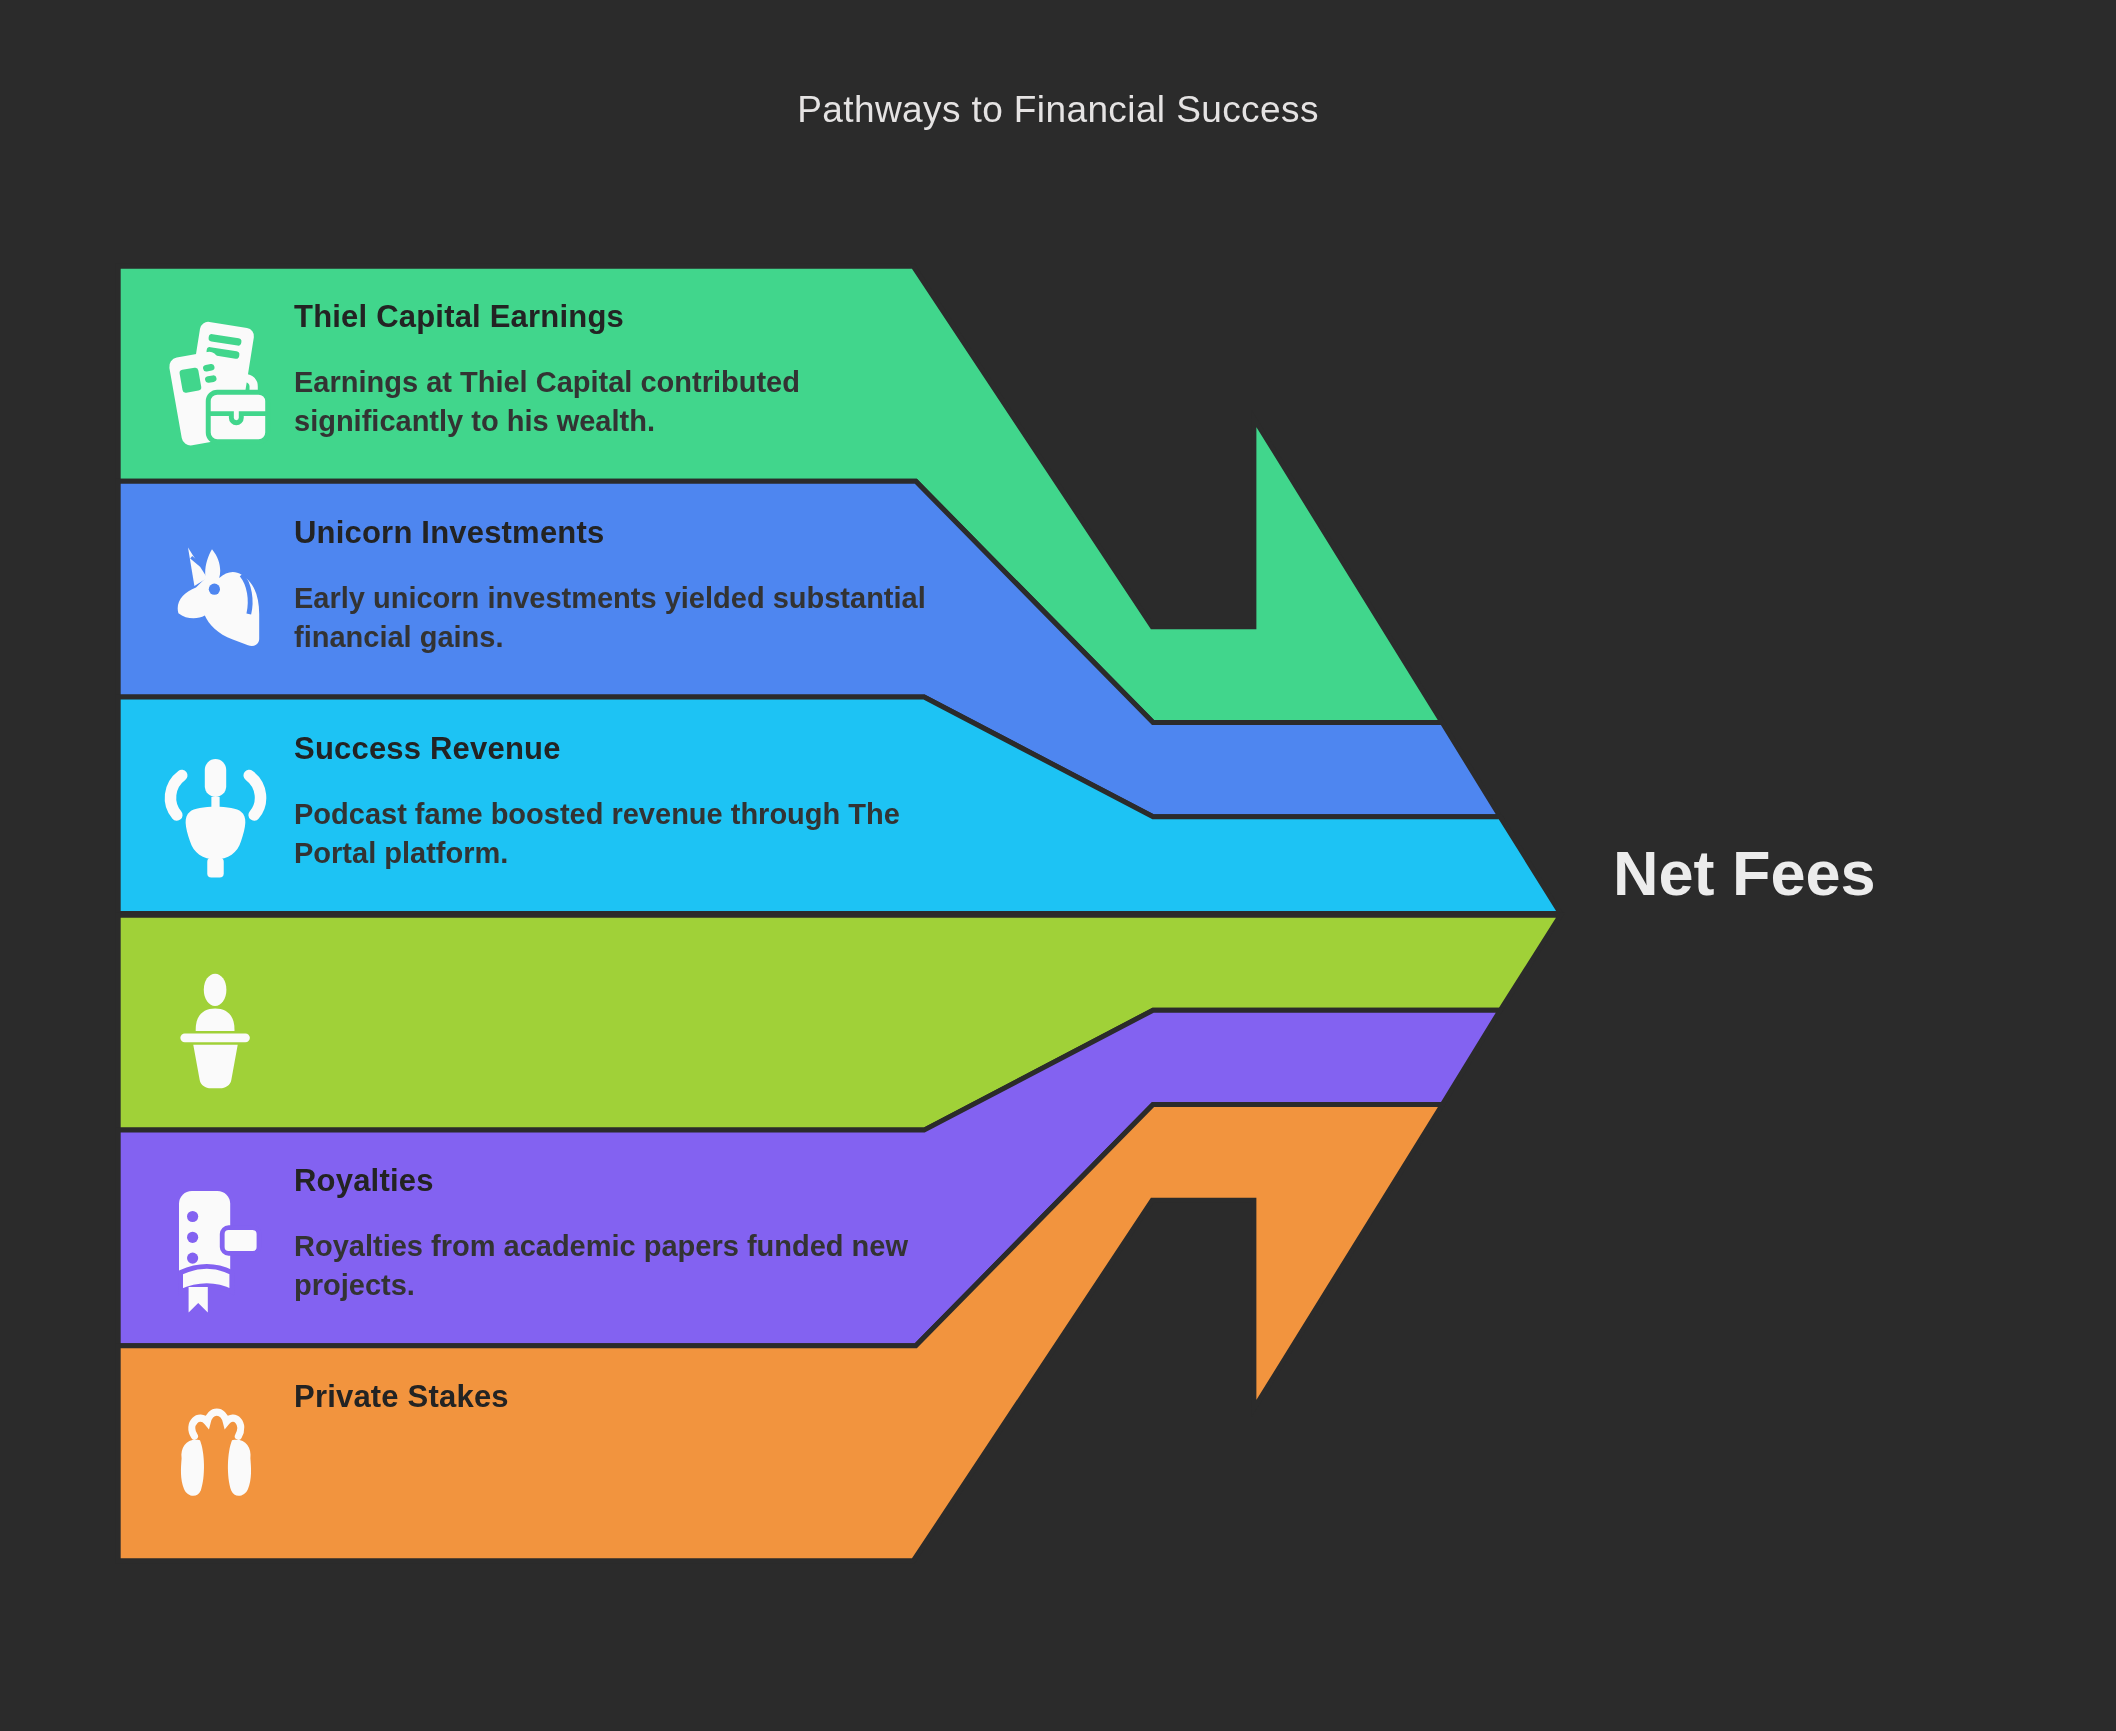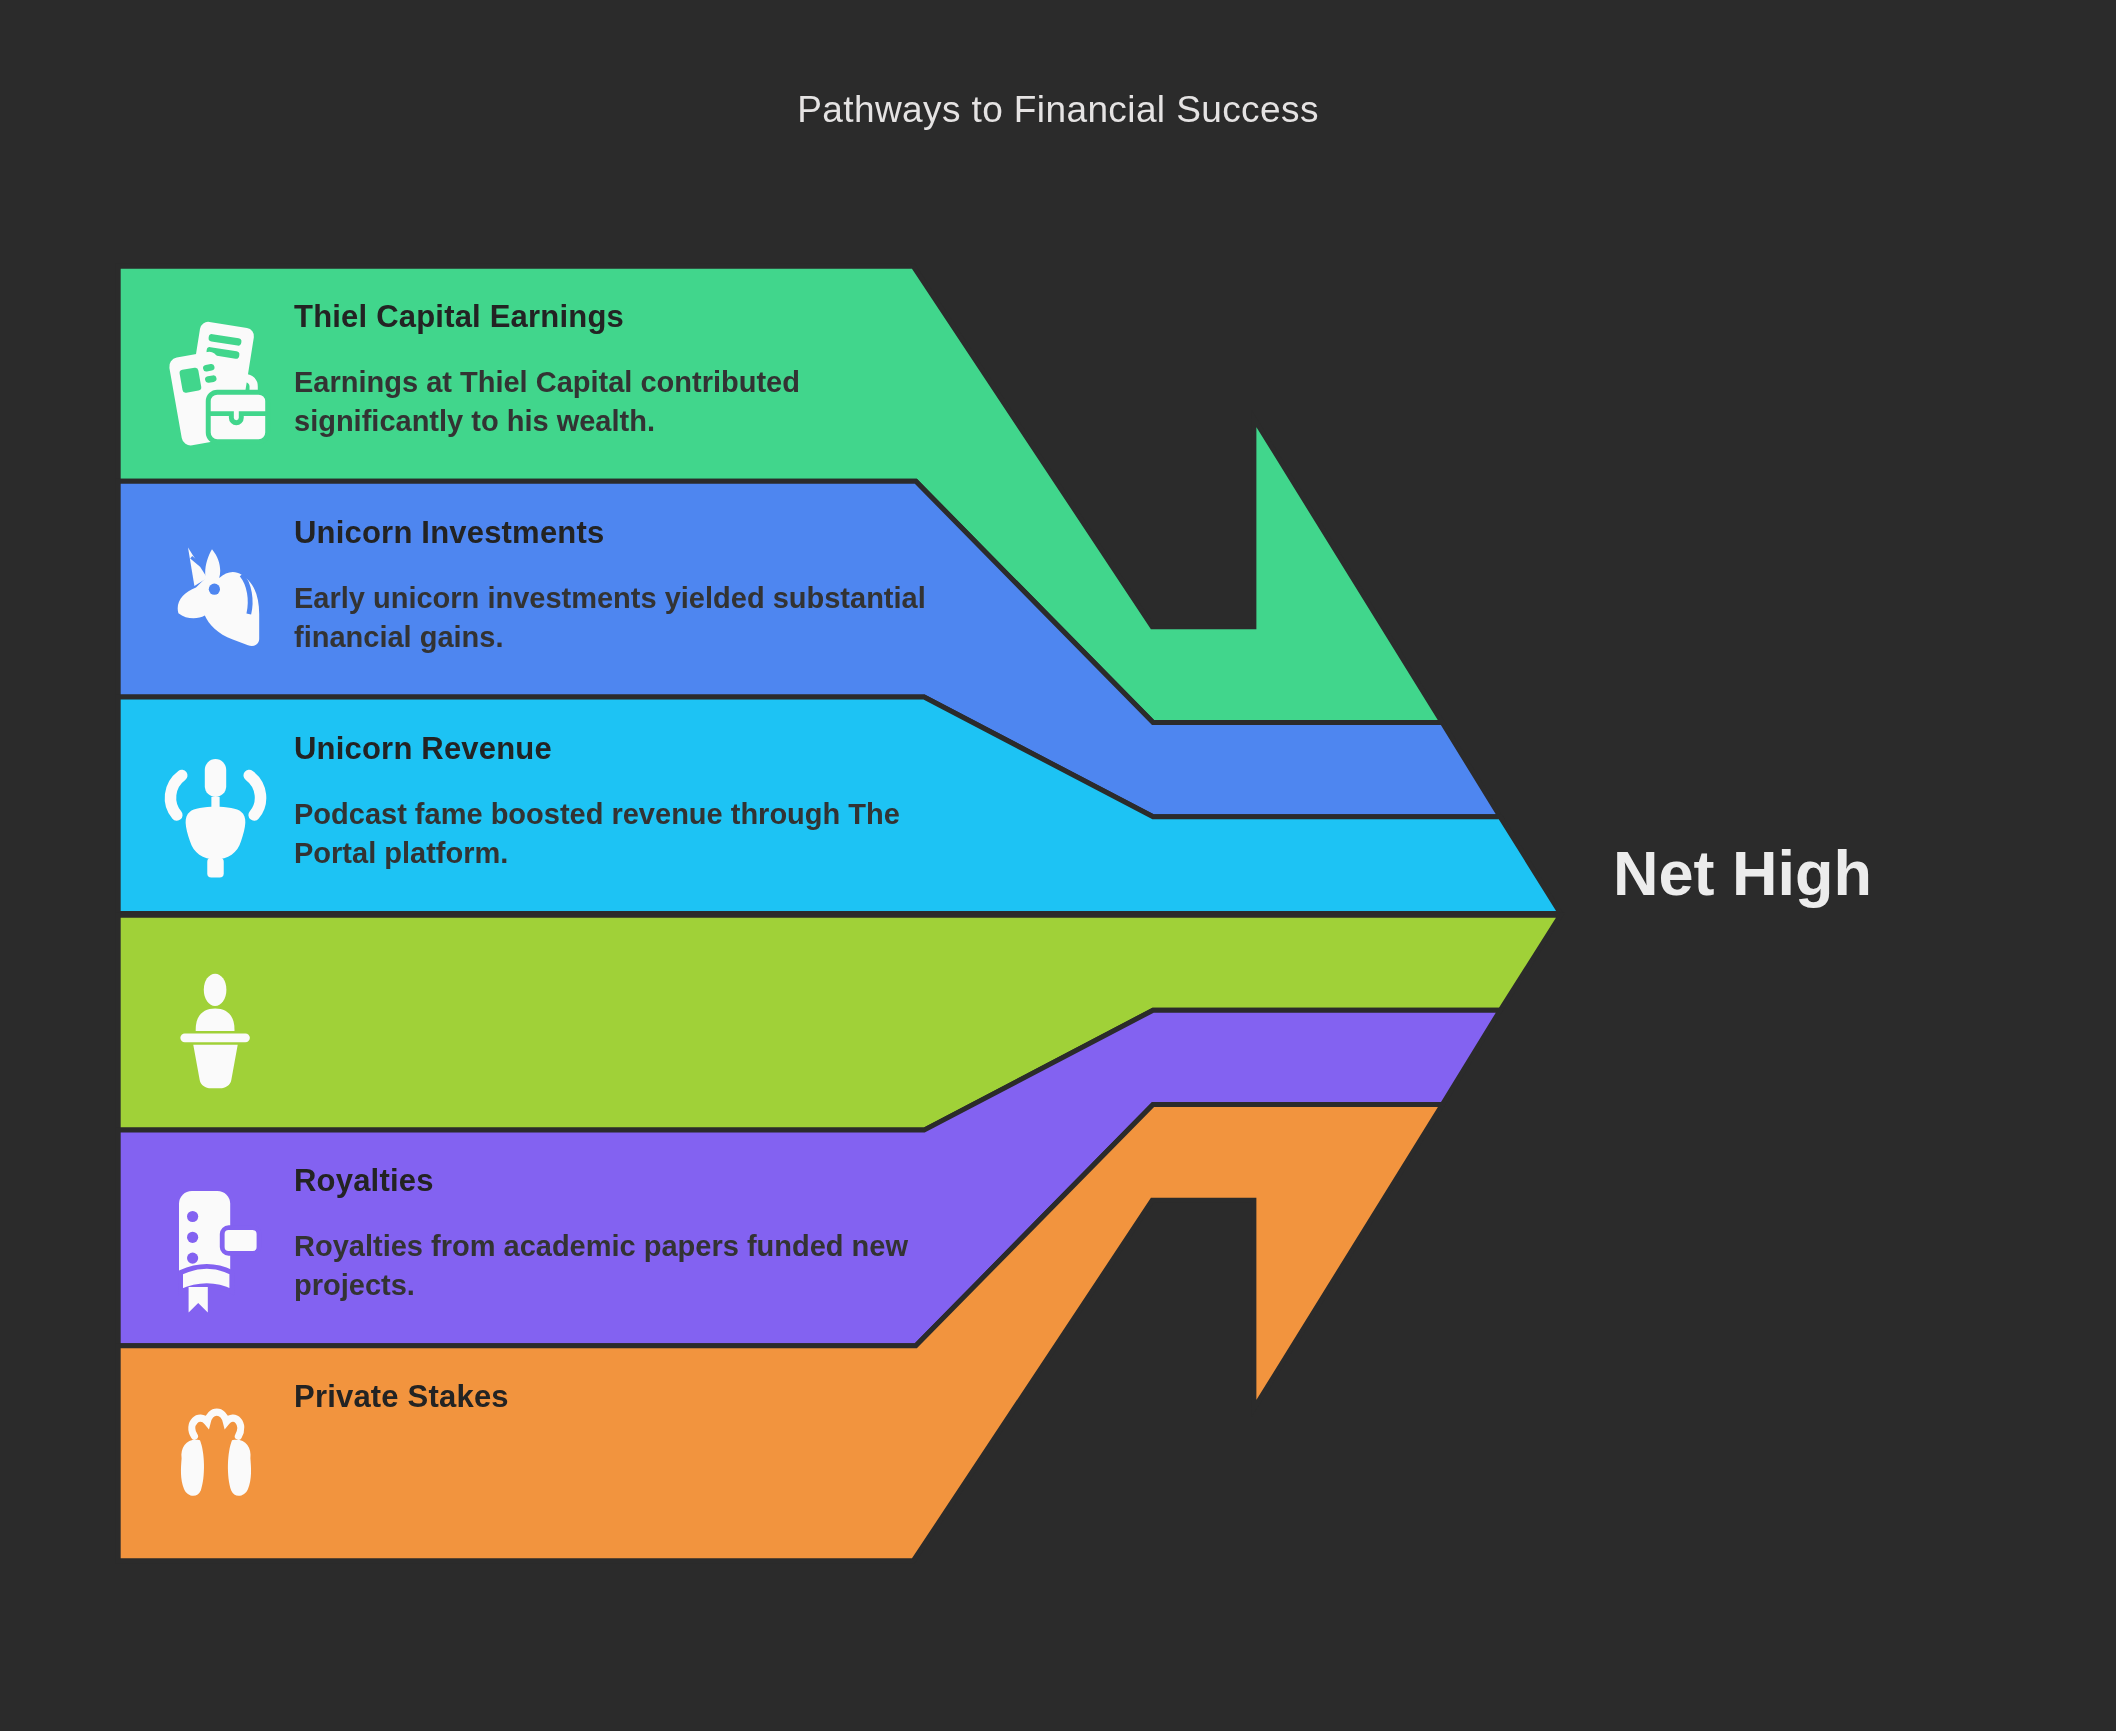--- a/index.html
+++ b/index.html
@@ -134,21 +134,21 @@
         <path d="M18,80 C6,66 8,44 24,32" fill="none" stroke="#fafafa" stroke-width="14" stroke-linecap="round"></path>
         <path d="M112,80 C124,66 122,44 106,32" fill="none" stroke="#fafafa" stroke-width="14" stroke-linecap="round"></path>
         <rect x="52" y="12" width="26" height="46" rx="13"></rect>
         <rect x="60" y="58" width="10" height="14"></rect>
         <path d="M34,76 C42,68 88,68 96,76 C104,82 102,94 96,112 C92,126 80,134 65,134 C50,134 38,126 34,112 C28,94 26,82 34,76 Z"></path>
         <rect x="55" y="132" width="20" height="24" rx="5"></rect>
       </g>
     </svg>
   </div>
   <div class="band-text" style="top:731px">
-    <h2>Unicorn Revenue</h2>
+    <h2>Success Revenue</h2>
     <p>Podcast fame boosted revenue through The Portal platform.</p>
   </div>
 
   <div class="icon-box" style="left:165px; top:965px; width:101px; height:132px">
     <svg width="101" height="132" viewBox="0 0 125 160">
       <g fill="#fafafa">
         <ellipse cx="62" cy="29" rx="14" ry="20"></ellipse>
         <path d="M38,78 C38,60 48,52 62,52 C76,52 86,60 86,78 L86,80 L38,80 Z"></path>
         <rect x="19" y="83" width="86" height="11" rx="5.5"></rect>
         <path d="M35,97 L90,97 L82,141 C81,147 75,151 68,151 L57,151 C50,151 44,147 43,141 Z"></path>
@@ -181,17 +181,17 @@
         <path d="M22,72 C20,56 30,46 45,49 C51,64 52,94 46,112 C42,122 29,120 25,110 C20,98 21,84 22,72 Z"></path>
         <path d="M108,72 C110,56 100,46 85,49 C79,64 78,94 84,112 C88,122 101,120 105,110 C110,98 109,84 108,72 Z"></path>
       </g>
     </svg>
   </div>
   <div class="band-text" style="top:1379px">
     <h2>Private Stakes</h2>
   </div>
 
   <div class="result-text">
-    <div>Net High</div>
+    <div>Net Fees</div>
   </div>
 
 </div>
 
 
 </body></html>

